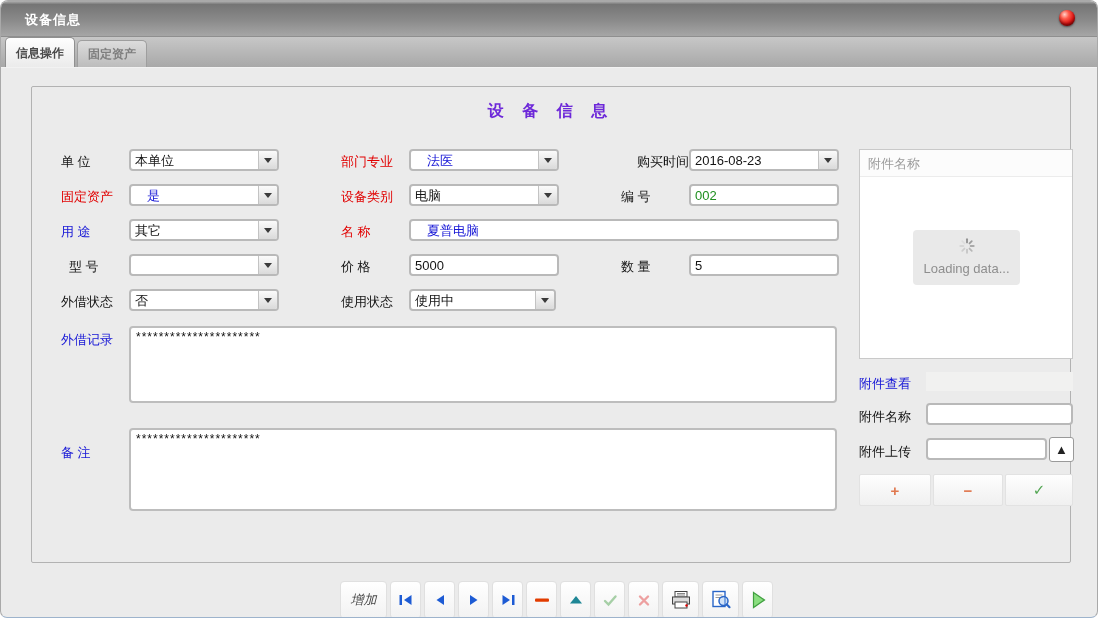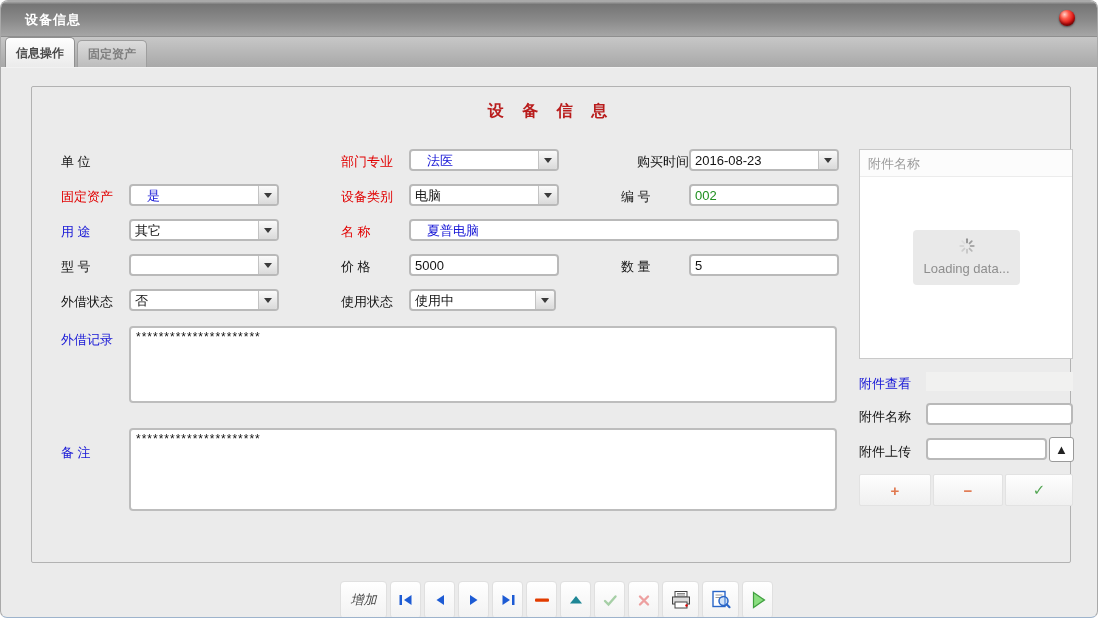--- a/index.html
+++ b/index.html
@@ -21,21 +21,21 @@
   .tab { position:absolute; bottom:0; height:27px; line-height:27px; padding:0 10px;
     font-size:12px; font-weight:bold; border:1px solid #909090; border-bottom:none;
     border-radius:5px 5px 0 0; cursor:pointer; white-space:nowrap; }
   .tab.active { left:4px; height:30px; line-height:30px; background:linear-gradient(#fefefe,#ebebeb);
     color:#4a4a4a; z-index:2; }
   .tab.inactive { left:76px; background:linear-gradient(#dcdcdc,#bcbcbc); color:#7e7e7e;
     border-color:#9e9e9e; }
   .fieldset { position:absolute; left:30px; top:85px; width:1040px; height:477px;
     border:1px solid #b2b2b2; border-radius:2px; background:transparent; }
   .form-title { position:absolute; left:30px; width:1040px; top:100px; text-align:center;
-    color:#b91c1c; font-size:16px; font-weight:bold; letter-spacing:7px; }
+    color:#6d28d9; font-size:16px; font-weight:bold; letter-spacing:7px; }
   .lbl { position:absolute; font-size:13px; color:#141414; white-space:nowrap; }
   .lbl.red { color:#e10000; } .lbl.blue { color:#1616d6; }
   .combo, .tfield { position:absolute; height:22px; background:#fff;
     border:2px solid #b9b9b9; border-radius:4px; }
   .combo { display:flex; cursor:pointer; }
   .combo .val, .tfield .val { flex:1; padding:1px 4px 0 4px; font-size:13px; line-height:17px;
     overflow:hidden; white-space:nowrap; color:#141414; }
   .val.blue { color:#1616d6;padding-left:16px; } .val.green { color:#1e8f1e; } .val.right { text-align:right; padding-right:6px; }
   .combo .btn { width:19px; border-left:1px solid #c3c3c3;
     background:linear-gradient(#fbfbfb,#dadada); border-radius:0 2px 2px 0;
@@ -88,20 +88,26 @@
     </div>
     <div class="tab inactive">
       <span>固定资产</span>
     </div>
   </div>
 
   <div class="fieldset"></div>
   <div class="form-title">设 备 信 息</div>
 
   <span class="lbl" style="left:60px;top:152px;text-align:center;">单 位</span>
+  <div class="combo" style="left:128px;top:148px;width:150px;">
+    <span class="val">本单位</span>
+    <span class="btn">
+        <i class="arrow-down"></i>
+      </span>
+  </div>
   <span class="lbl red" style="left:340px;top:152px;">部门专业</span>
   <div class="combo" style="left:408px;top:148px;width:150px;">
     <span class="val blue">法医</span>
     <span class="btn">
         <i class="arrow-down"></i>
       </span>
   </div>
   <span class="lbl" style="left:636px;top:152px;">购买时间</span>
   <div class="combo" style="left:688px;top:148px;width:150px;">
     <span class="val">2016-08-23</span>
@@ -134,21 +140,21 @@
     <span class="val">其它</span>
     <span class="btn">
         <i class="arrow-down"></i>
       </span>
   </div>
   <span class="lbl red" style="left:340px;top:222px;">名 称</span>
   <div class="tfield" style="left:408px;top:218px;width:430px;">
     <span class="val blue">夏普电脑</span>
   </div>
 
-  <span class="lbl" style="left:60px;top:257px;">型 号</span>
+  <span class="lbl" style="left:68px;top:257px;">型 号</span>
   <div class="combo" style="left:128px;top:253px;width:150px;">
     <span class="val"></span>
     <span class="btn">
         <i class="arrow-down"></i>
       </span>
   </div>
   <span class="lbl" style="left:340px;top:257px;">价 格</span>
   <div class="tfield" style="left:408px;top:253px;width:150px;">
     <span class="val right">5000</span>
   </div>

